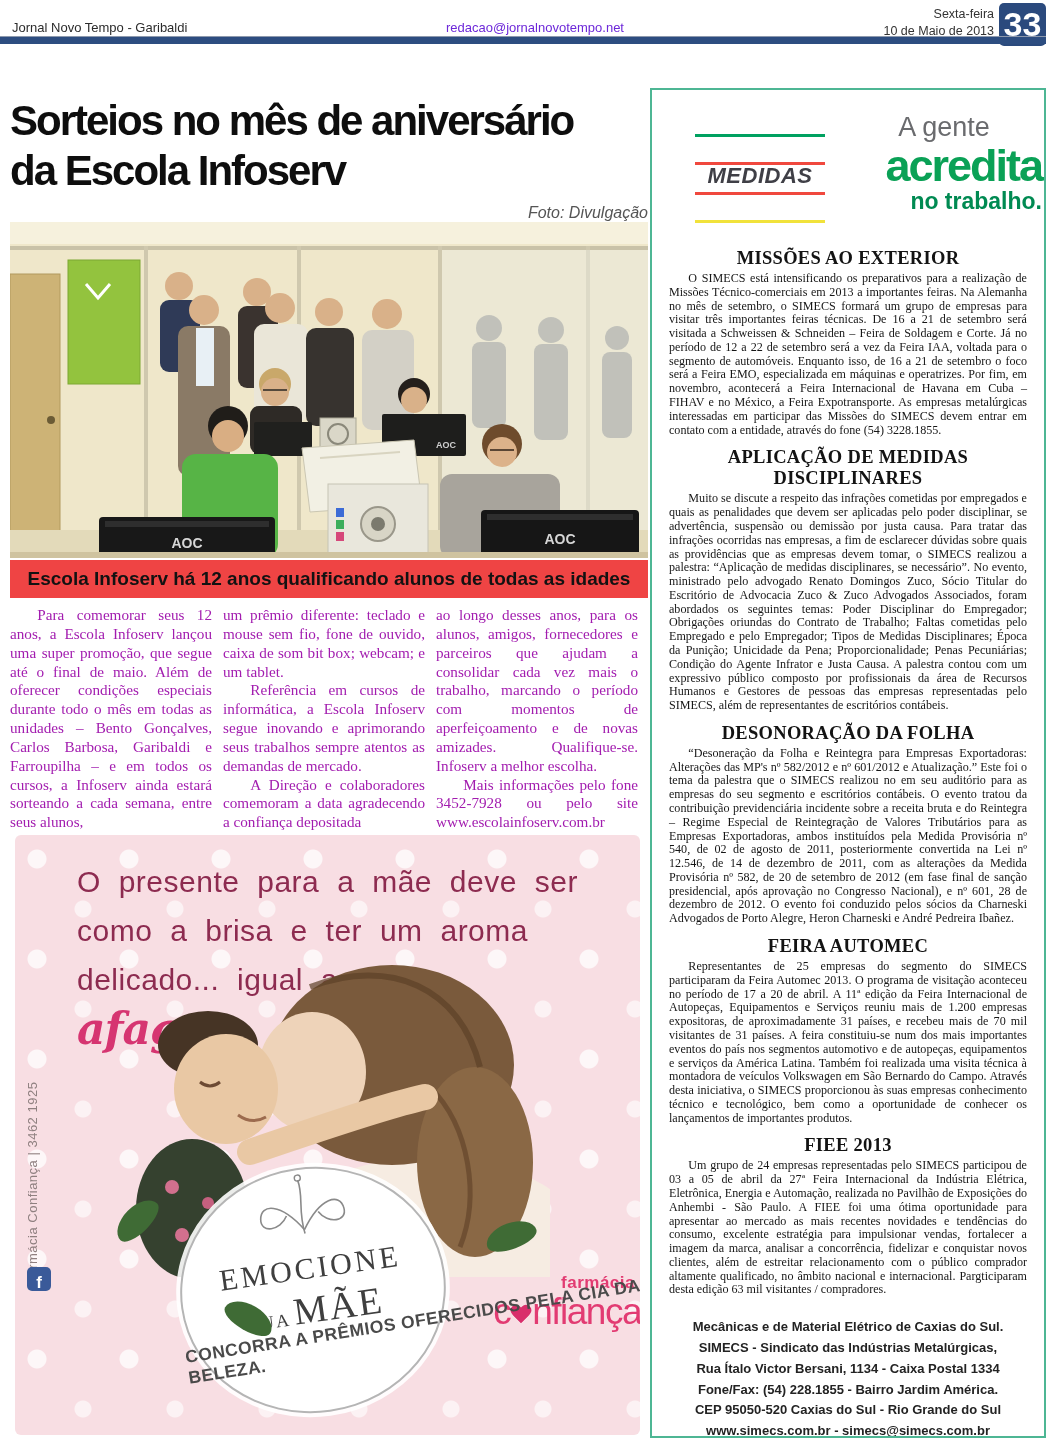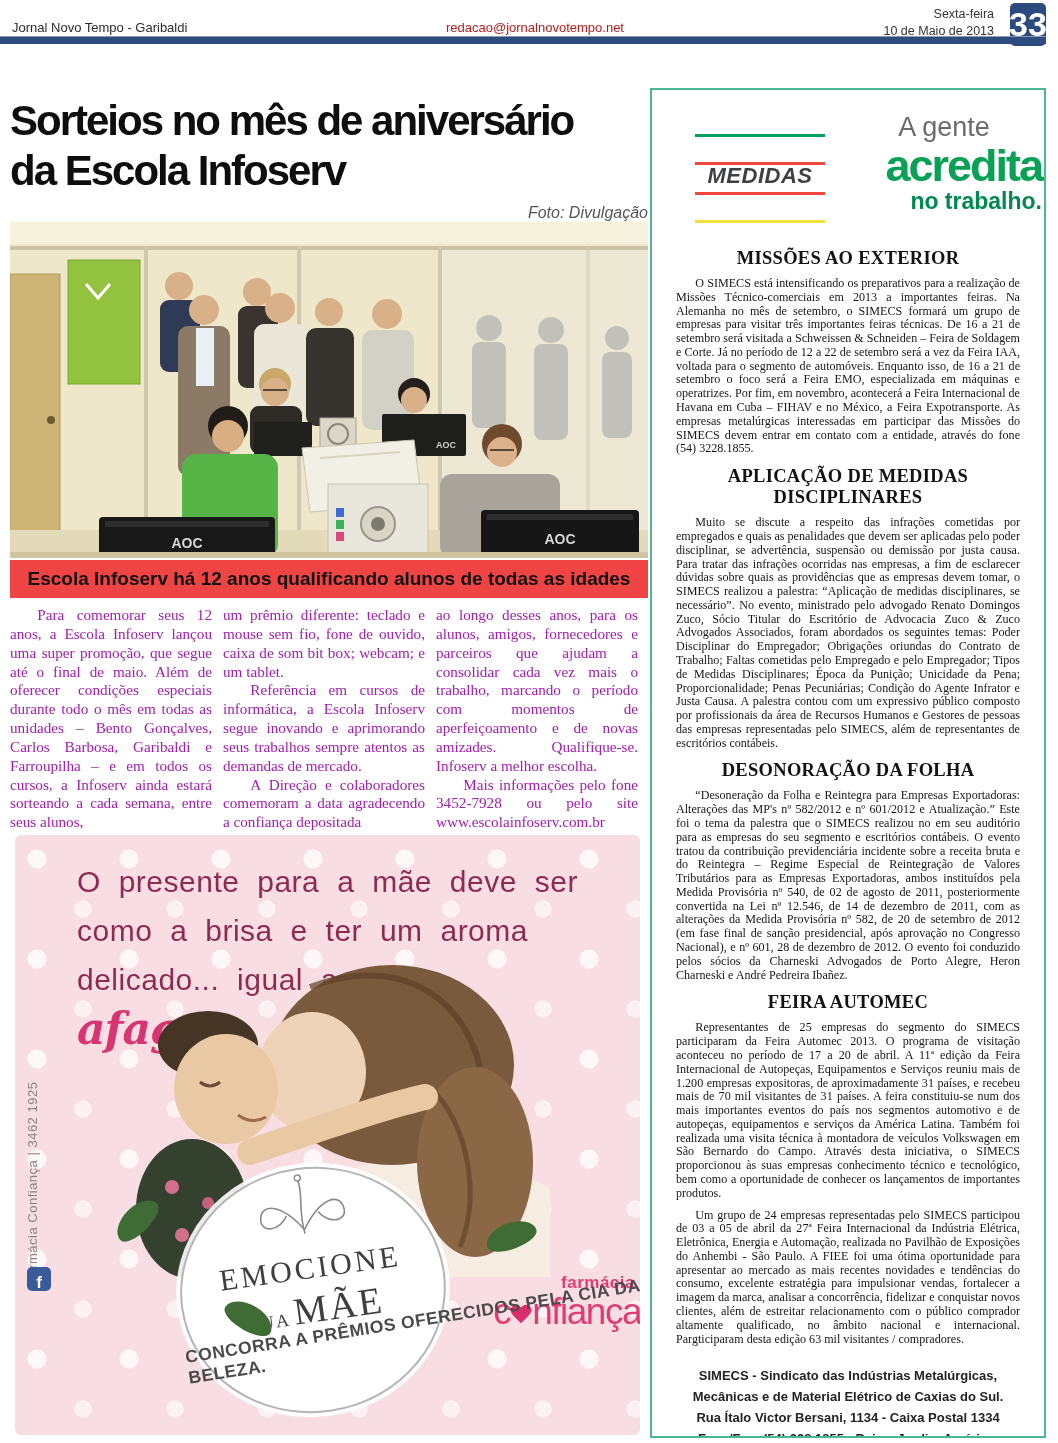--- a/index.html
+++ b/index.html
@@ -1,23 +1,23 @@
 <!DOCTYPE html>
 <html><head>
 <meta charset="utf-8">
 <style>
   html,body{margin:0;padding:0;background:#ffffff;}
   .page{position:relative;width:1058px;height:1443px;background:#ffffff;overflow:hidden;
         font-family:"Liberation Sans",sans-serif;color:#111;}
 
   
   .mast-left{position:absolute;left:12px;top:20px;font-size:13px;color:#2b2b2b;}
-  .mast-center{position:absolute;left:12px;right:0;top:20px;text-align:center;font-size:13px;color:#b91c1c;}
+  .mast-center{position:absolute;left:12px;right:0;top:20px;text-align:center;font-size:13px;color:#6d28d9;}
   .mast-right{position:absolute;right:64px;top:6px;text-align:right;font-size:12.5px;color:#333;line-height:1.35;}
-  .page-badge{position:absolute;right:12px;top:3px;width:36px;height:43px;background:#2b4a7d;border-radius:5px;
+  .page-badge{position:absolute;right:12px;top:3px;width:47px;height:43px;background:#2b4a7d;border-radius:5px;
               color:#fff;font-weight:bold;font-size:34px;display:flex;align-items:center;justify-content:center;}
   .mast-rule{position:absolute;left:0;right:12px;top:36px;height:7px;background:#2d4d80;border-top:1px solid #8d99ad;}
 
   .section-label{position:absolute;left:10px;top:58px;width:290px;height:47px;background:#e4e4e4;
                  display:flex;align-items:center;}
   .section-label span{font-size:26px;font-weight:bold;color:#1d4f9e;padding-left:10px;letter-spacing:-0.5px;}
 
   
   .headline{position:absolute;left:10px;top:96px;width:640px;font-weight:bold;font-size:42px;
             letter-spacing:-2px;line-height:1.18;color:#0e0e0e;white-space:pre-line;}
@@ -80,21 +80,21 @@
   .sline.y{top:120px;background:#f1e23b;}
   .slogo-text{position:absolute;left:27px;top:63px;width:130px;text-align:center;
               font-style:italic;font-weight:bold;font-size:22px;color:#3f3f46;letter-spacing:.5px;}
   .slogan{position:absolute;left:178px;top:12px;width:196px;}
   .slogan-1{font-size:27px;color:#6a6b6e;text-align:center;}
   .slogan-2{font-size:45px;font-weight:bold;color:#0aa156;letter-spacing:-2px;line-height:1.0;text-align:right;}
   .slogan-3{font-size:23px;font-weight:bold;color:#008a52;text-align:right;line-height:1.2;}
   .sec-title{font-family:"Liberation Serif",serif;font-weight:bold;font-size:18.5px;text-align:center;
              margin:10px 0 3px 0;letter-spacing:.3px;color:#131313;}
   .sec-body{font-family:"Liberation Serif",serif;font-size:12.1px;line-height:1.14;text-align:justify;
-            text-indent:1.6em;color:#161616;margin:8px;}
+            text-indent:1.6em;color:#161616;margin:1px;}
   .panel-footer{margin-top:20px;text-align:center;font-weight:bold;font-size:13px;line-height:1.6;color:#232323;}
 </style>
 </head>
 <body>
 
 <div class="page">
 
   <div class="mast-left">Jornal Novo Tempo - Garibaldi</div>
   <div class="mast-center">redacao@jornalnovotempo.net</div>
   <div class="mast-right">
@@ -309,26 +309,27 @@
     </div>
     <div>
       <div class="sec-title">DESONORAÇÃO DA FOLHA</div>
       <p class="sec-body">“Desoneração da Folha e Reintegra para Empresas Exportadoras: Alterações das MP's nº 582/2012 e nº 601/2012 e Atualização.” Este foi o tema da palestra que o SIMECS realizou no em seu auditório para as empresas do seu segmento e escritórios contábeis. O evento tratou da contribuição previdenciária incidente sobre a receita bruta e do Reintegra – Regime Especial de Reintegração de Valores Tributários para as Empresas Exportadoras, ambos instituídos pela Medida Provisória nº 540, de 02 de agosto de 2011, posteriormente convertida na Lei nº 12.546, de 14 de dezembro de 2011, com as alterações da Medida Provisória nº 582, de 20 de setembro de 2012 (em fase final de sanção presidencial, após aprovação no Congresso Nacional), e nº 601, 28 de dezembro de 2012. O evento foi conduzido pelos sócios da Charneski Advogados de Porto Alegre, Heron Charneski e André Pedreira Ibañez.</p>
     </div>
     <div>
       <div class="sec-title">FEIRA AUTOMEC</div>
       <p class="sec-body">Representantes de 25 empresas do segmento do SIMECS participaram da Feira Automec 2013. O programa de visitação aconteceu no período de 17 a 20 de abril. A 11ª edição da Feira Internacional de Autopeças, Equipamentos e Serviços reuniu mais de 1.200 empresas expositoras, de aproximadamente 31 países, e recebeu mais de 70 mil visitantes de 31 países. A feira constituiu-se num dos mais importantes eventos do país nos segmentos automotivo e de autopeças, equipamentos e serviços da América Latina. Também foi realizada uma visita técnica à montadora de veículos Volkswagen em São Bernardo do Campo.  Através desta iniciativa, o SIMECS proporcionou às suas empresas conhecimento técnico e tecnológico, bem como a oportunidade de conhecer os lançamentos de importantes produtos.</p>
     </div>
     <div>
+      <div class="sec-title">FIEE 2013</div>
       <p class="sec-body">Um grupo de 24 empresas representadas pelo SIMECS participou de 03 a 05 de abril da 27ª Feira Internacional da Indústria Elétrica, Eletrônica, Energia e Automação, realizada no Pavilhão de Exposições do Anhembi - São Paulo. A FIEE foi uma ótima oportunidade para apresentar ao mercado as mais recentes novidades e tendências do consumo, excelente estratégia para impulsionar vendas, fortalecer a imagem da marca, analisar a concorrência, fidelizar e conquistar novos clientes, além de estreitar relacionamento com o público comprador altamente qualificado, no âmbito nacional e internacional. Pargticiparam desta edição 63 mil visitantes / compradores.</p>
     </div>
 
     <div class="panel-footer">
+      <div>Mecânicas e de Material Elétrico de Caxias do Sul.</div>
       <div>SIMECS - Sindicato das Indústrias Metalúrgicas,</div>
-      <div>Mecânicas e de Material Elétrico de Caxias do Sul.</div>
       <div>Rua Ítalo Victor Bersani, 1134 - Caixa Postal 1334</div>
       <div>Fone/Fax: (54) 228.1855 - Bairro Jardim América.</div>
       <div>CEP 95050-520 Caxias do Sul - Rio Grande do Sul</div>
       <div>www.simecs.com.br  - simecs@simecs.com.br</div>
     </div>
   </div>
 
 </div>
 
 </body></html>

